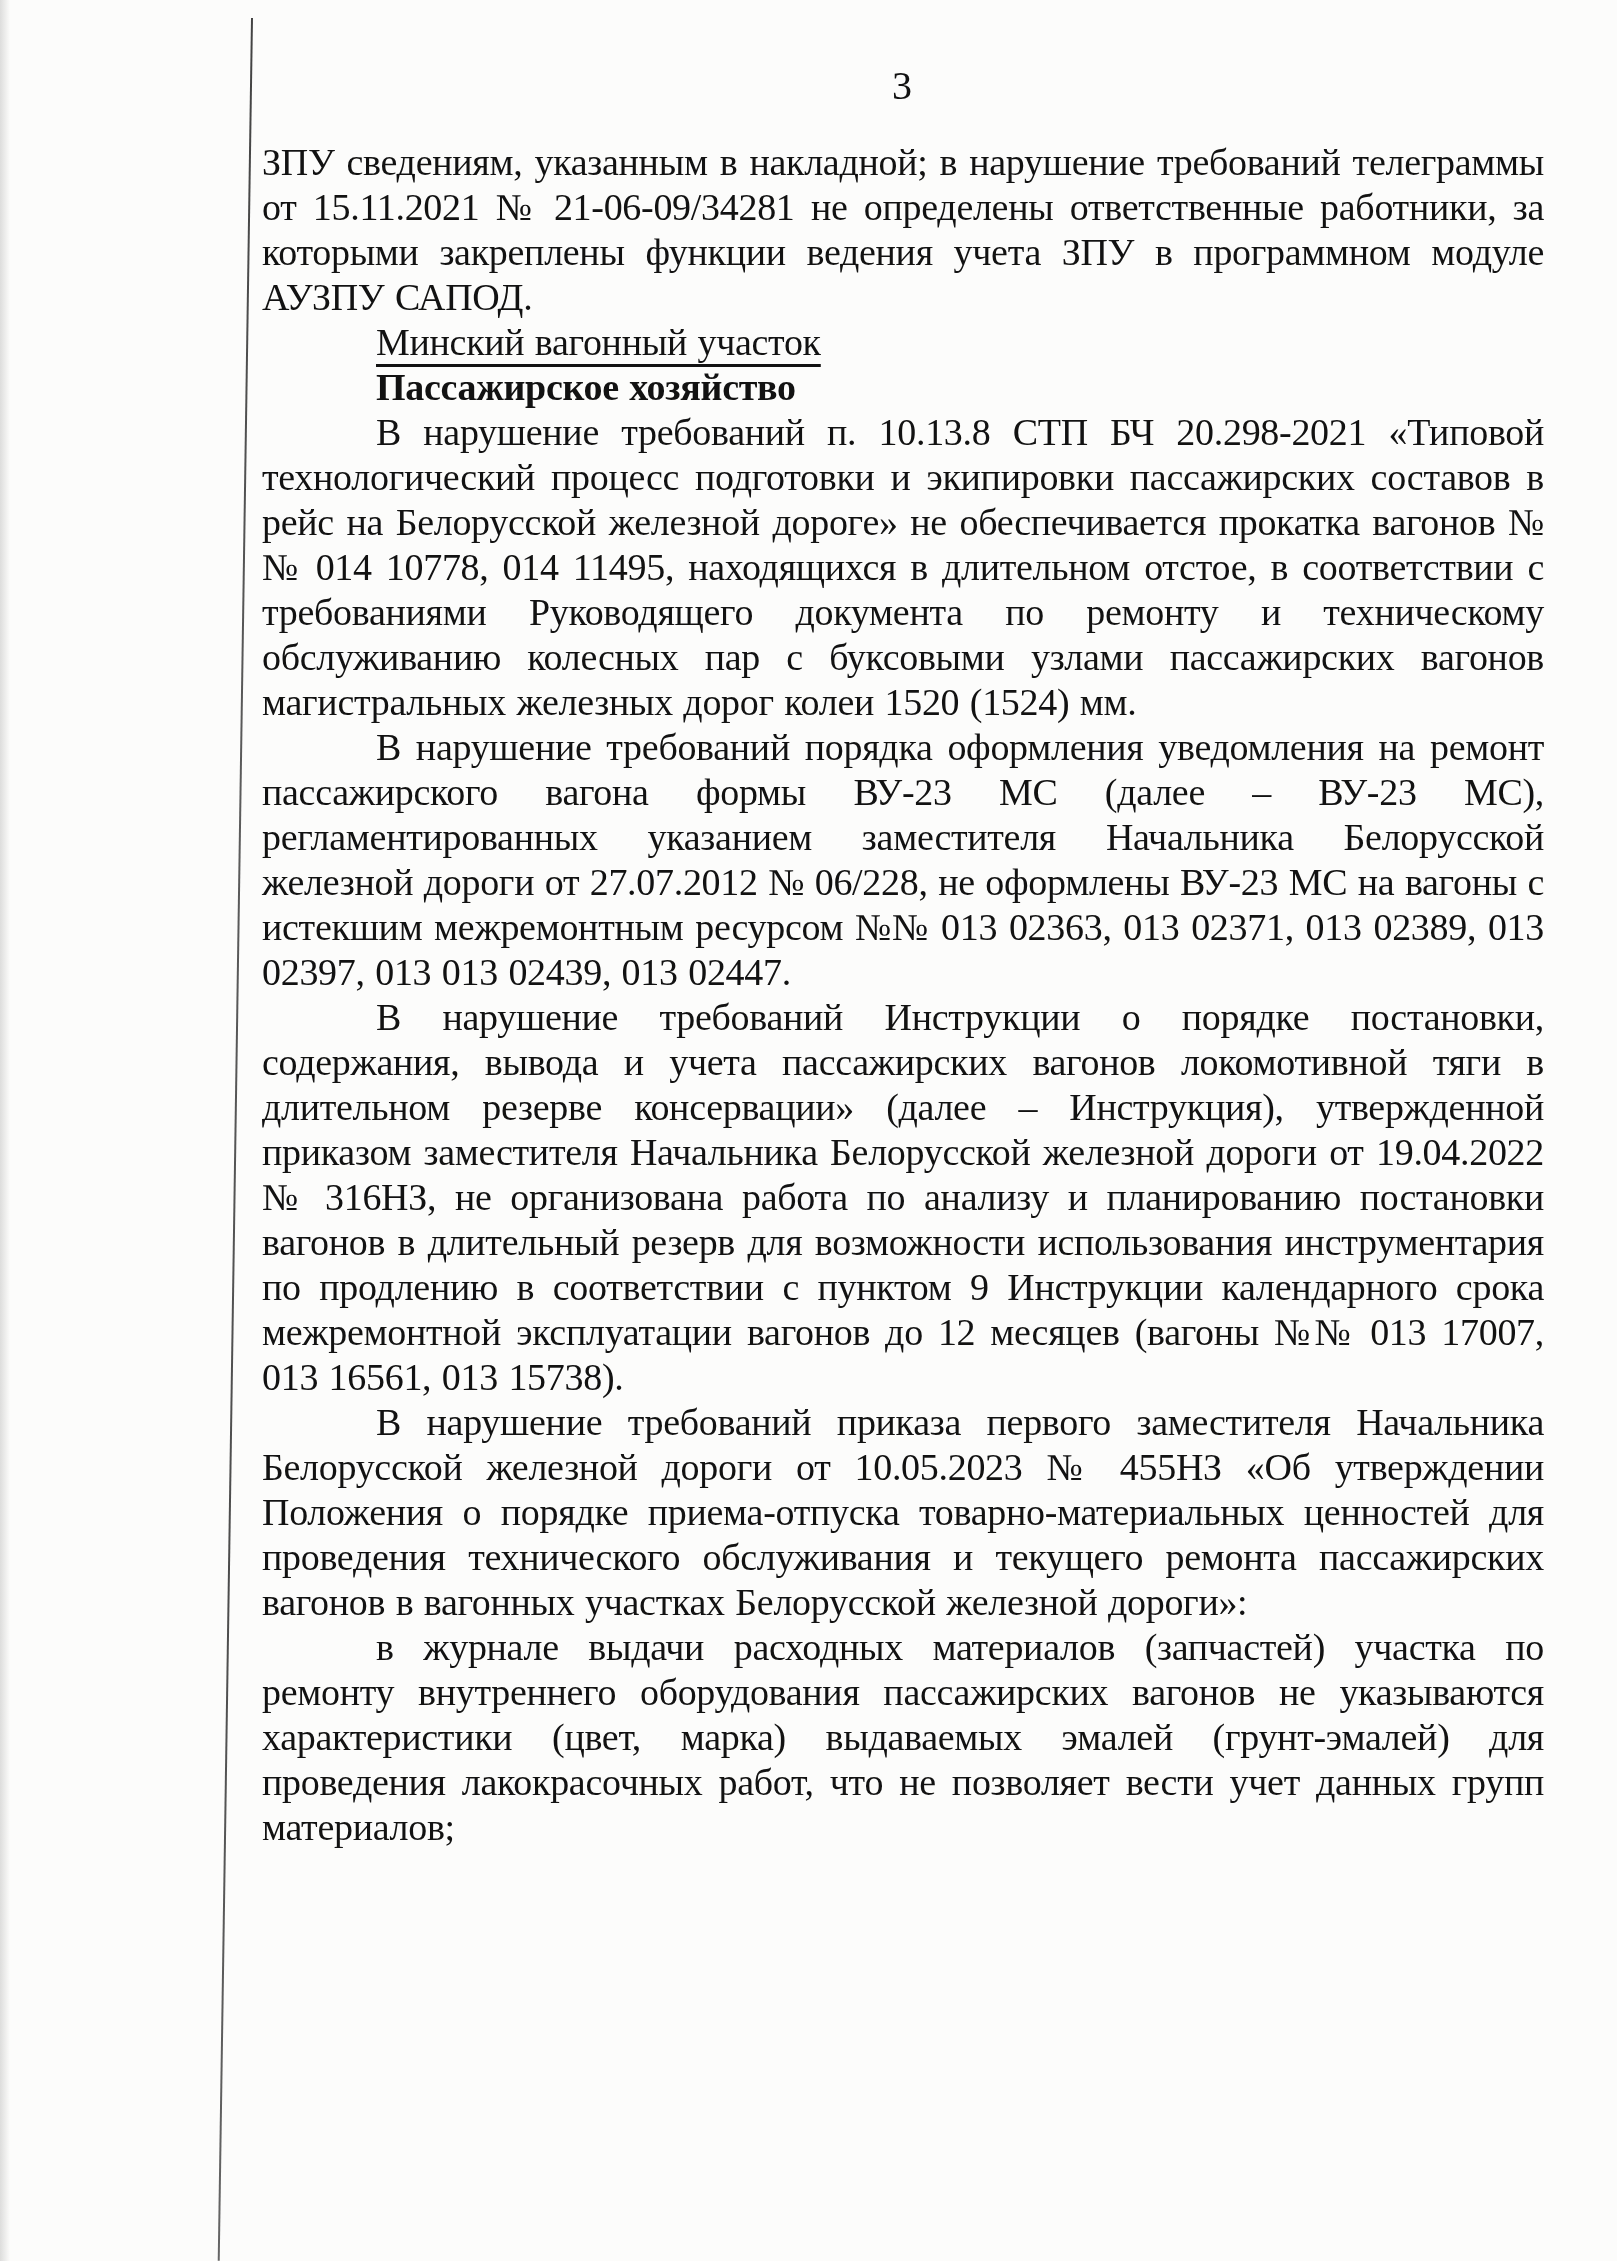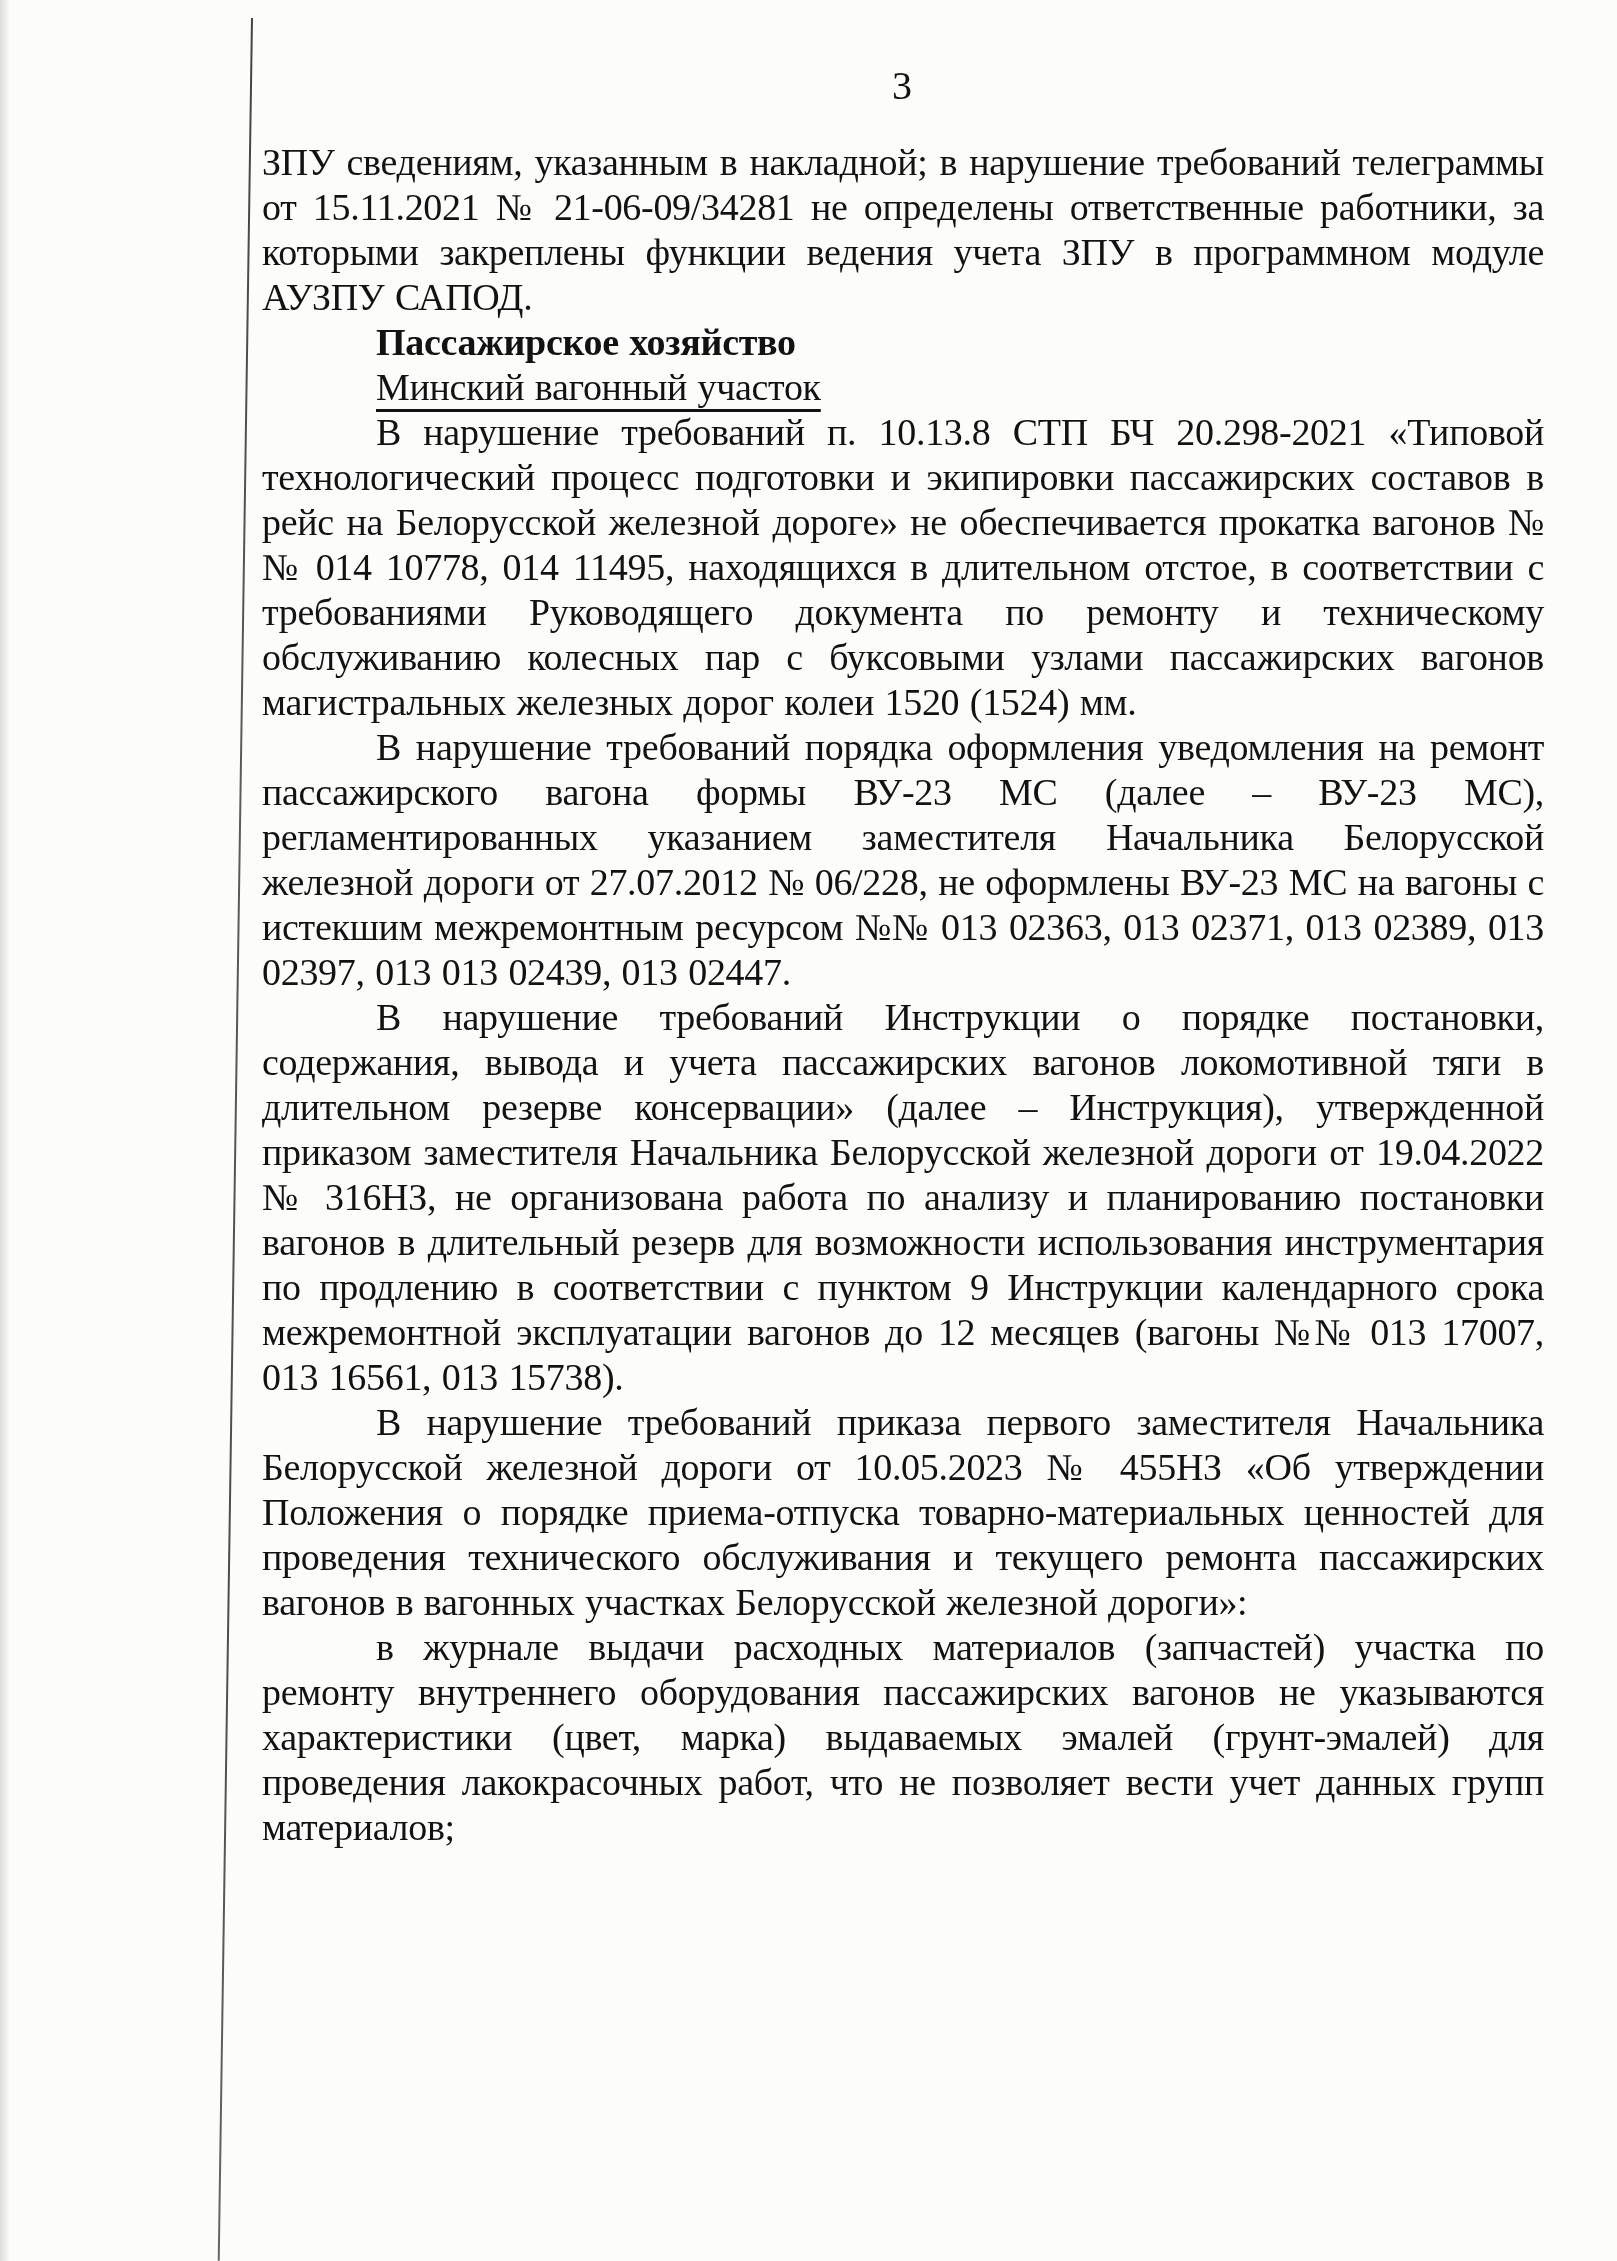--- a/index.html
+++ b/index.html
@@ -82,23 +82,23 @@
 
   <div class="margin-line"></div>
 
   <div class="page-number">3</div>
 
   <div class="content">
 
     <p class="para no-indent">ЗПУ сведениям, указанным в накладной; в нарушение требований телеграммы от 15.11.2021 № 21-06-09/34281 не определены ответственные работники, за которыми закреплены функции ведения учета ЗПУ в программном модуле АУЗПУ САПОД.</p>
 
 
+    <p class="para heading-underline">Минский вагонный участок</p>
+
     <p class="para heading-bold">Пассажирское хозяйство</p>
-
-    <p class="para heading-underline">Минский вагонный участок</p>
 
     <p class="para">В нарушение требований п. 10.13.8 СТП БЧ 20.298-2021 «Типовой технологический процесс подготовки и экипировки пассажирских составов в рейс на Белорусской железной дороге» не обеспечивается прокатка вагонов №№ 014 10778, 014 11495, находящихся в длительном отстое, в соответствии с требованиями Руководящего документа по ремонту и техническому обслуживанию колесных пар с буксовыми узлами пассажирских вагонов магистральных железных дорог колеи 1520 (1524) мм.</p>
 
     <p class="para">В нарушение требований порядка оформления уведомления на ремонт пассажирского вагона формы ВУ-23 МС (далее – ВУ-23 МС), регламентированных указанием заместителя Начальника Белорусской железной дороги от 27.07.2012 № 06/228, не оформлены ВУ-23 МС на вагоны с истекшим межремонтным ресурсом №№ 013 02363, 013 02371, 013 02389, 013 02397, 013 013 02439, 013 02447.</p>
 
     <p class="para">В нарушение требований Инструкции о порядке постановки, содержания, вывода и учета пассажирских вагонов локомотивной тяги в длительном резерве  консервации» (далее – Инструкция), утвержденной приказом заместителя Начальника Белорусской железной дороги от 19.04.2022 № 316НЗ, не организована работа по анализу и планированию постановки вагонов в длительный резерв для возможности использования инструментария по продлению в соответствии с пунктом 9 Инструкции календарного срока межремонтной эксплуатации вагонов до 12 месяцев (вагоны №№ 013 17007, 013 16561, 013 15738).</p>
 
     <p class="para">В нарушение требований приказа первого заместителя Начальника Белорусской железной дороги от 10.05.2023 № 455НЗ «Об утверждении Положения о порядке приема-отпуска товарно-материальных ценностей для проведения технического обслуживания и текущего ремонта пассажирских вагонов в вагонных участках Белорусской железной дороги»:</p>
 
     <p class="para">в журнале выдачи расходных материалов (запчастей) участка по ремонту внутреннего оборудования пассажирских вагонов не указываются характеристики (цвет, марка) выдаваемых эмалей (грунт-эмалей) для проведения лакокрасочных работ, что не позволяет вести учет данных групп материалов;</p>

